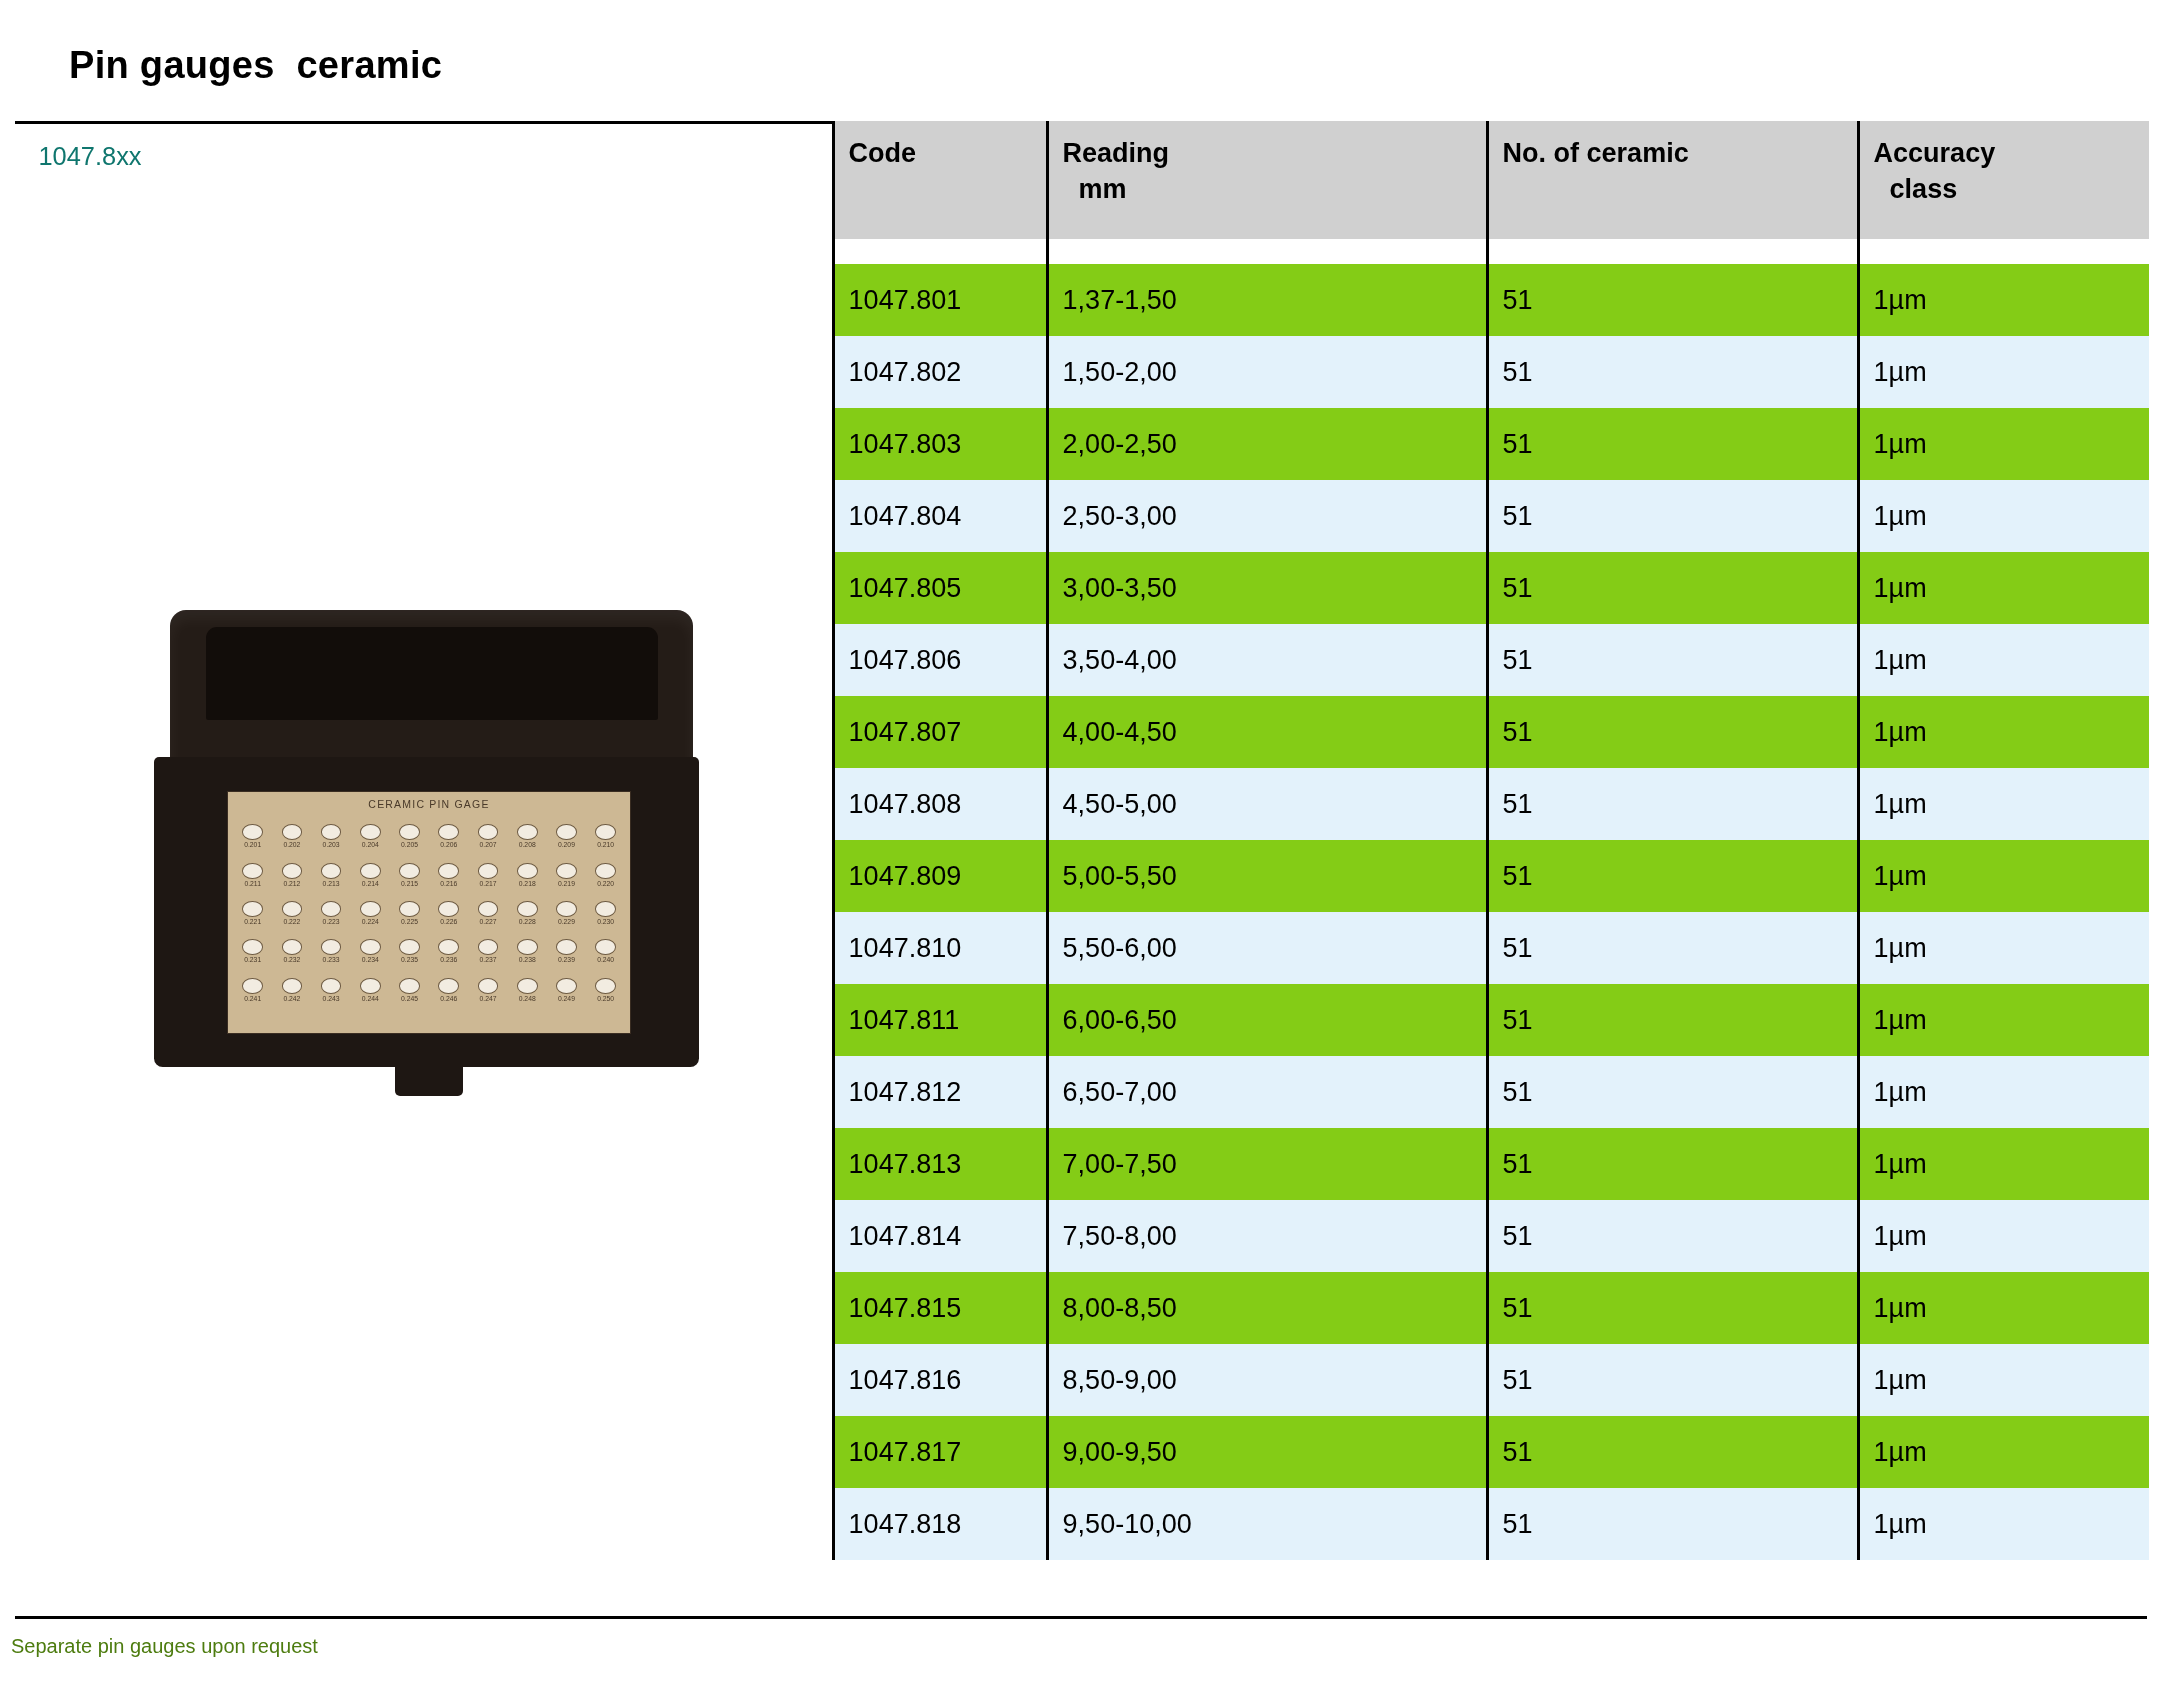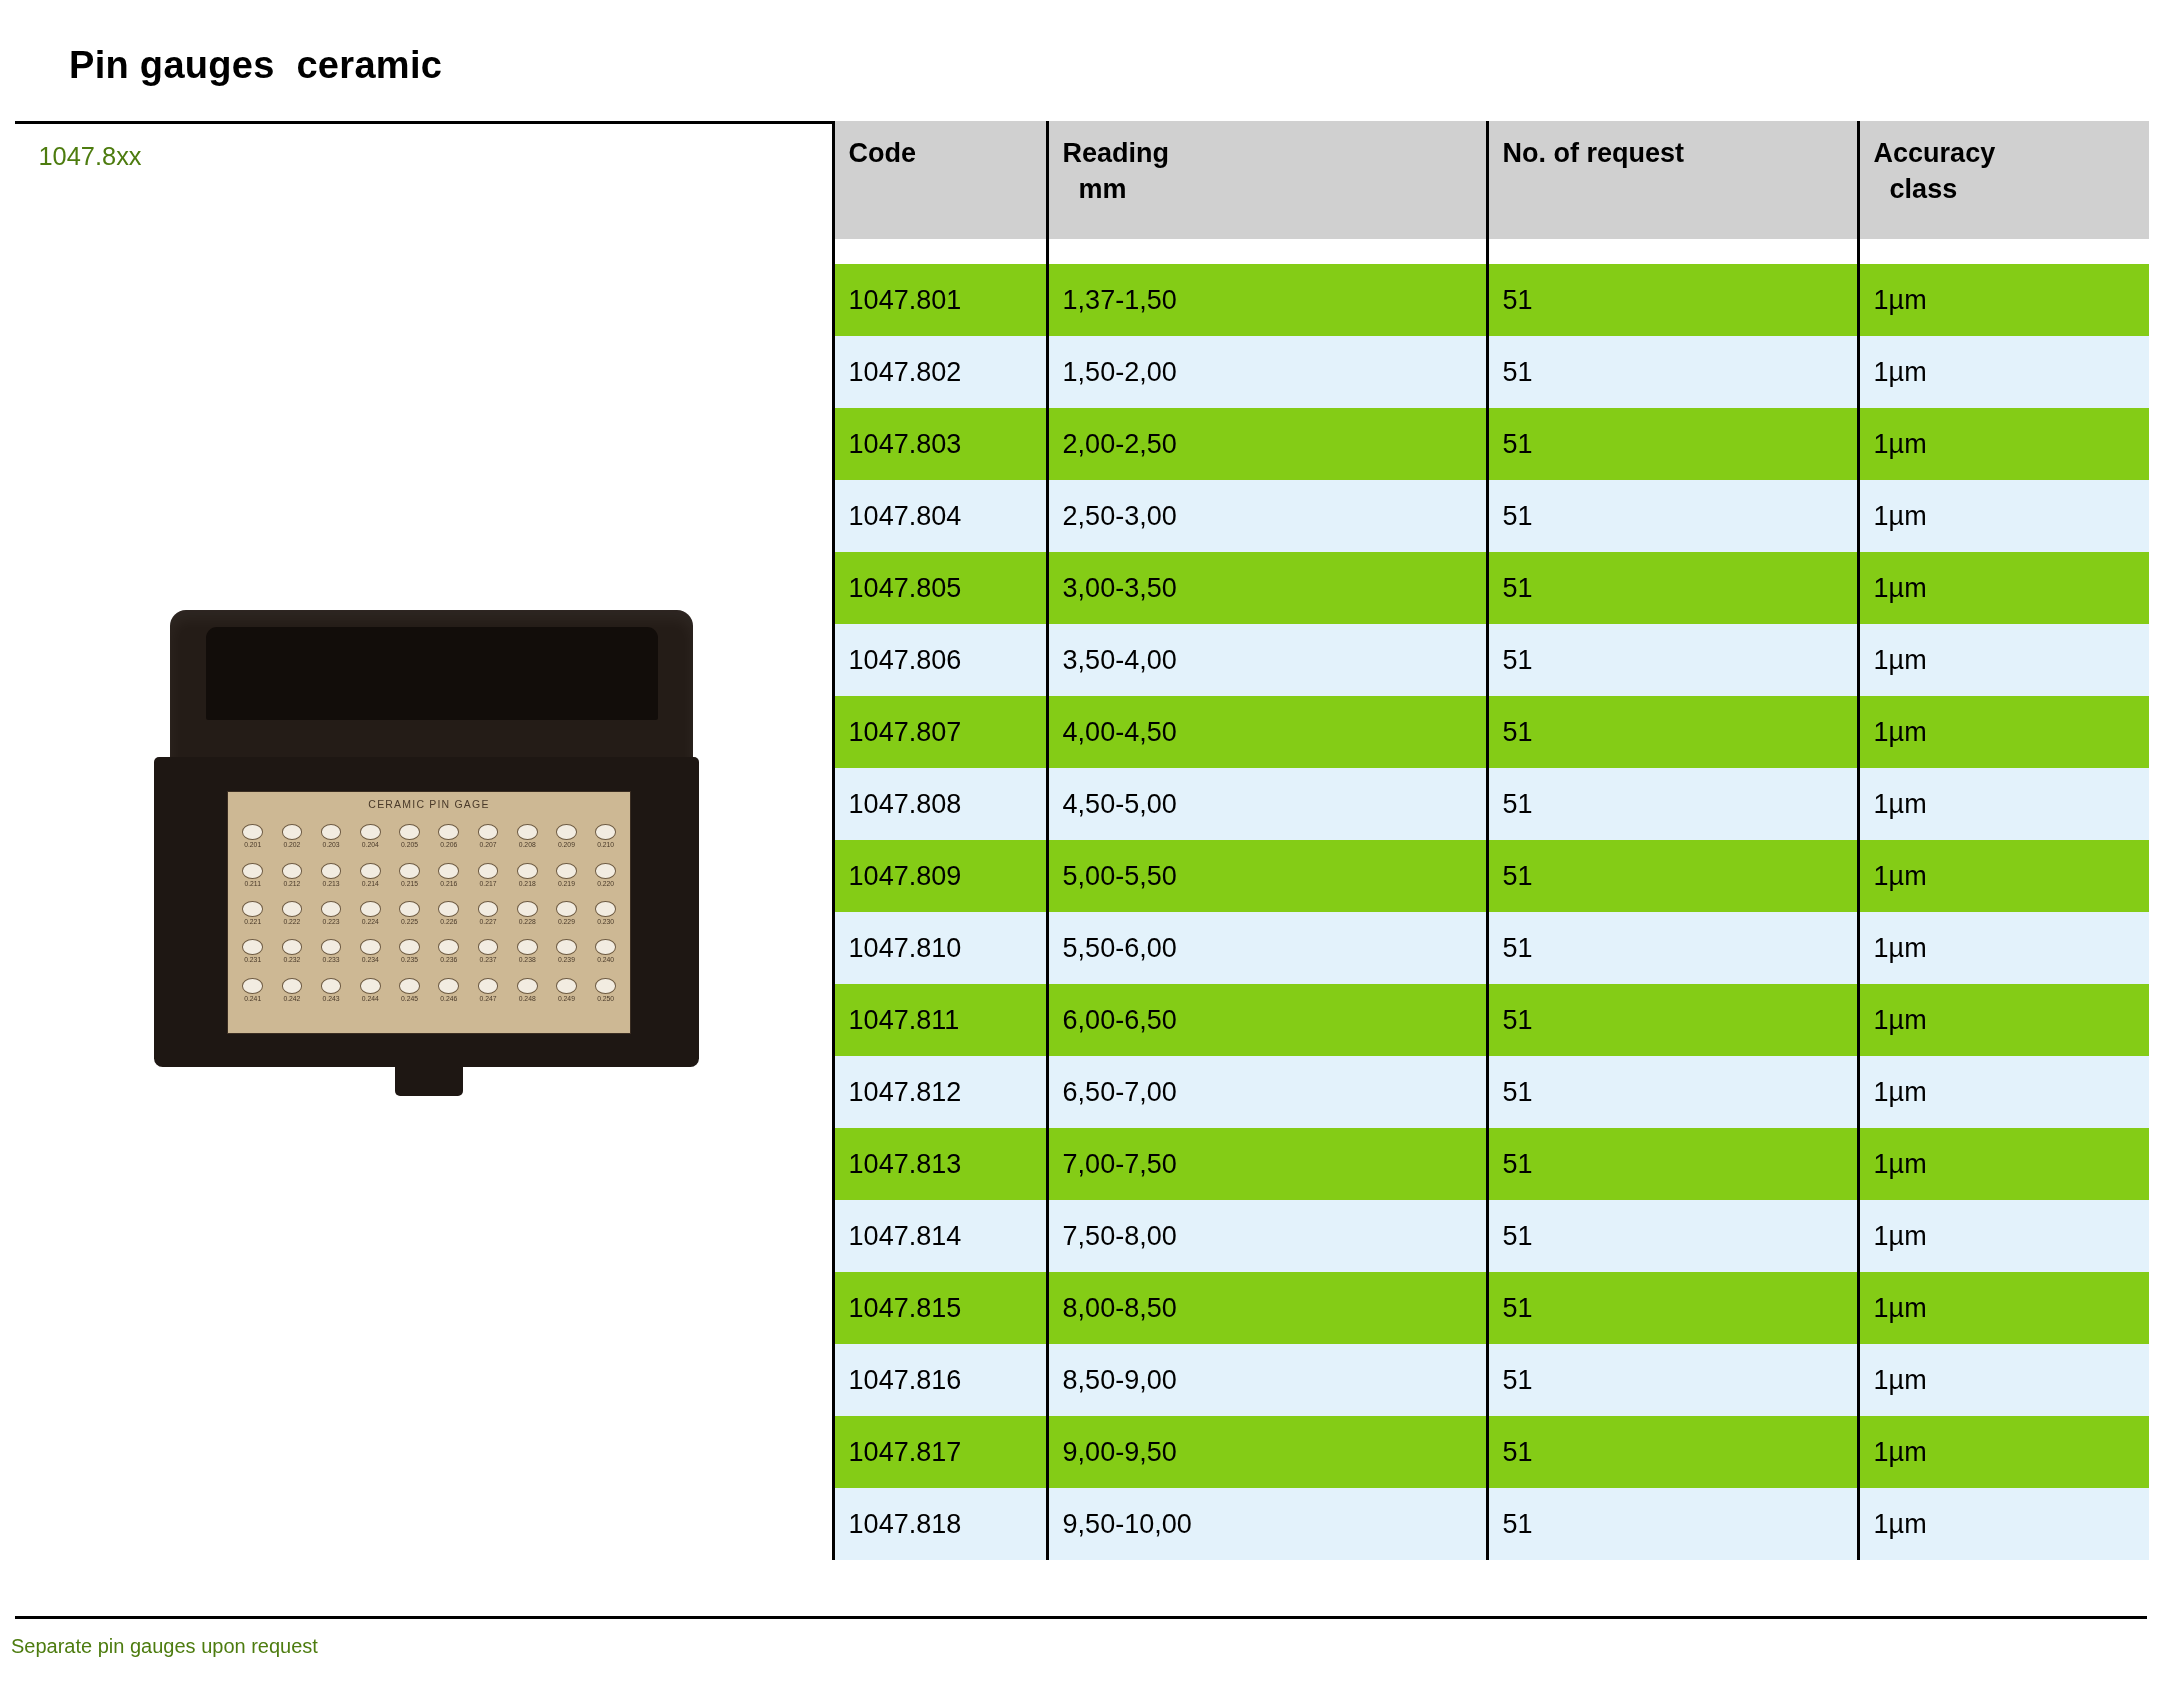--- a/index.html
+++ b/index.html
@@ -50,21 +50,21 @@
     top: 121px;
     width: 817px;
     height: 1498px;
     box-sizing: border-box;
   }
   .ref-code {
     position: absolute;
     left: 23.5px;
     top: 21px;
     font-size: 25.4px;
-    color: #4d7c0f;
+    color: #0f766e;
   }
 
   
   .photo {
     position: absolute;
     left: 139px;
     top: 489px;
     width: 607px;
     height: 514px;
     padding-left: 7px;
@@ -460,21 +460,21 @@
       <thead>
         <tr>
           <th>
             <span>Code</span>
           </th>
           <th>
             <span>Reading</span>
             <span class="sub">mm</span>
           </th>
           <th>
-            <span>No. of request</span>
+            <span>No. of ceramic</span>
           </th>
           <th>
             <span>Accuracy</span>
             <span class="sub">class</span>
           </th>
         </tr>
       </thead>
       <tbody id="rows-host">
           <tr class="spacer">
             <td></td>

